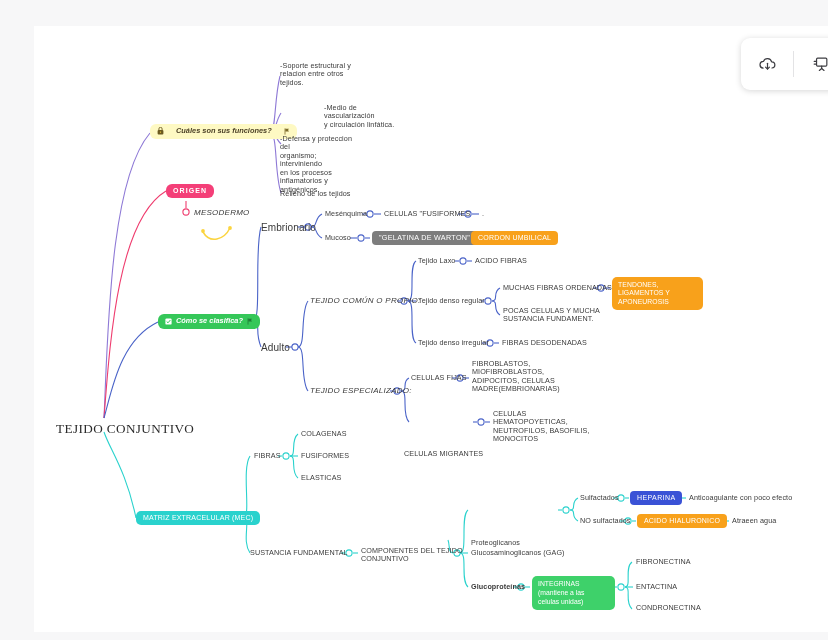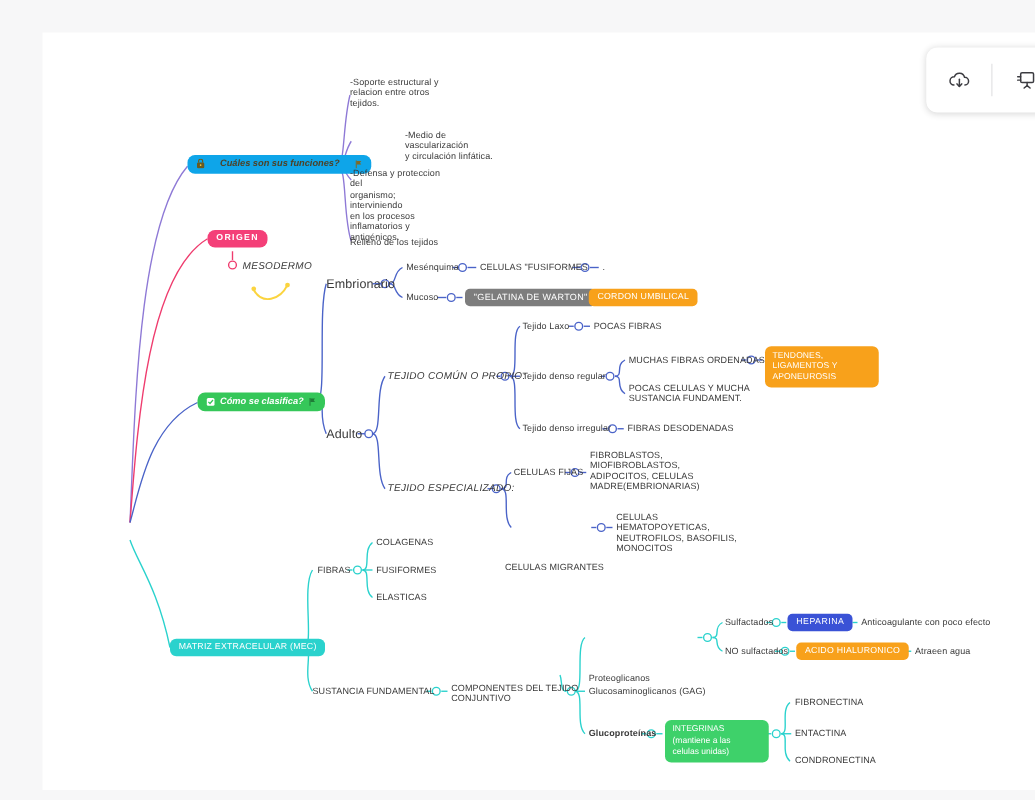--- a/index.html
+++ b/index.html
@@ -38,21 +38,21 @@
   }
   .pill{
     border-radius:5px;
     padding:3px 7px;
     font-size:7.4px;
     display:flex;
     align-items:center;
     gap:4px;
     white-space:nowrap;
   }
-  .pill.yellow{background:#0ea5e9;color:#4d4228;font-style:italic;font-weight:bold;border-radius:6px;gap:12px;}
+  .pill.yellow{background:#fef9c3;color:#4d4228;font-style:italic;font-weight:bold;border-radius:6px;gap:12px;}
   .pill.pink{background:#f43f78;color:#ffffff;font-weight:bold;letter-spacing:1.1px;font-size:7px;border-radius:6px;}
   .pill.green{background:#35c759;color:#ffffff;font-style:italic;font-weight:bold;border-radius:6px;}
   .pill.teal{background:#2ad2cd;color:#ffffff;font-size:7px;letter-spacing:.2px;border-radius:5px;}
   .pill.gray{background:#7d7d7d;color:#ffffff;font-size:7.2px;letter-spacing:.3px;border-radius:4px;}
   .pill.orange{background:#f8a11b;color:#ffffff;font-size:7px;letter-spacing:.2px;border-radius:4px;}
   .pill.orange2{background:#f8a11b;color:#ffffff;font-size:6.8px;letter-spacing:.1px;border-radius:5px;
                 white-space:pre-line;line-height:1.25;display:block;padding:4px 6px;}
   .pill.blue{background:#3a52d6;color:#ffffff;font-size:7px;letter-spacing:.4px;border-radius:4px;}
   .pill.green2{background:#3ed16a;color:#ffffff;font-size:6.8px;border-radius:5px;
                white-space:pre-line;line-height:1.3;display:block;padding:4px 6px;}
@@ -223,20 +223,21 @@
       <path d="M525,587 L530,587" stroke="#2ad2cd" stroke-width="1.1"></path>
 
       <path d="M613,587 L617,587" stroke="#2ad2cd" stroke-width="1.1"></path>
       <circle cx="621" cy="587" r="3.1" fill="#ffffff" stroke="#2ad2cd" stroke-width="1.1"></circle>
       <path d="M625,587 C632,587 624,568 632,562" stroke="#2ad2cd" stroke-width="1.1"></path>
       <path d="M625,587 L633,587" stroke="#2ad2cd" stroke-width="1.1"></path>
       <path d="M625,587 C632,587 624,602 632,609" stroke="#2ad2cd" stroke-width="1.1"></path>
     </g>
   </svg>
 
+  <div class="node root" style="left:56px;top:421px;">TEJIDO CONJUNTIVO</div>
 
   <div class="node pill yellow" style="left:150px;top:124px;">
     <span class="ic">
       <svg width="7" height="8" viewBox="0 0 7 8">
         <rect x="0.6" y="3" width="5.8" height="4.6" rx="1" fill="#6b5a1f"></rect>
         <path d="M1.9 3 V1.9 a1.6 1.6 0 0 1 3.2 0 V3" fill="none" stroke="#6b5a1f" stroke-width="0.9"></path>
         <circle cx="3.5" cy="5.1" r="0.65" fill="#fbd43f"></circle>
       </svg>
     </span>
     <span>Cuáles son sus funciones?</span>
@@ -292,21 +293,21 @@
   <div class="node pill gray" style="left:372px;top:231px;">
     <span>"GELATINA DE WARTON"</span>
   </div>
   <div class="node pill orange" style="left:471px;top:231px;">
     <span>CORDON UMBILICAL</span>
   </div>
 
   <div class="node txt it" style="left:310px;top:296px;">TEJIDO COMÚN O PROPIO:</div>
 
   <div class="node txt" style="left:418px;top:257px;">Tejido Laxo</div>
-  <div class="node txt" style="left:475px;top:257px;">POCAS FIBRAS</div>
+  <div class="node txt" style="left:475px;top:257px;">ACIDO FIBRAS</div>
 
   <div class="node txt" style="left:418px;top:297px;">Tejido denso regular</div>
   <div class="node txt" style="left:503px;top:284px;">MUCHAS FIBRAS ORDENADAS</div>
   <div class="node pill orange2" style="left:612px;top:277px;width:91px;">TENDONES, LIGAMENTOS Y
 APONEUROSIS</div>
   <div class="node txt" style="left:503px;top:307px;width:98px;">POCAS CELULAS Y MUCHA
 SUSTANCIA FUNDAMENT.</div>
 
   <div class="node txt" style="left:418px;top:339px;">Tejido denso irregular</div>
   <div class="node txt" style="left:502px;top:339px;">FIBRAS DESODENADAS</div>

